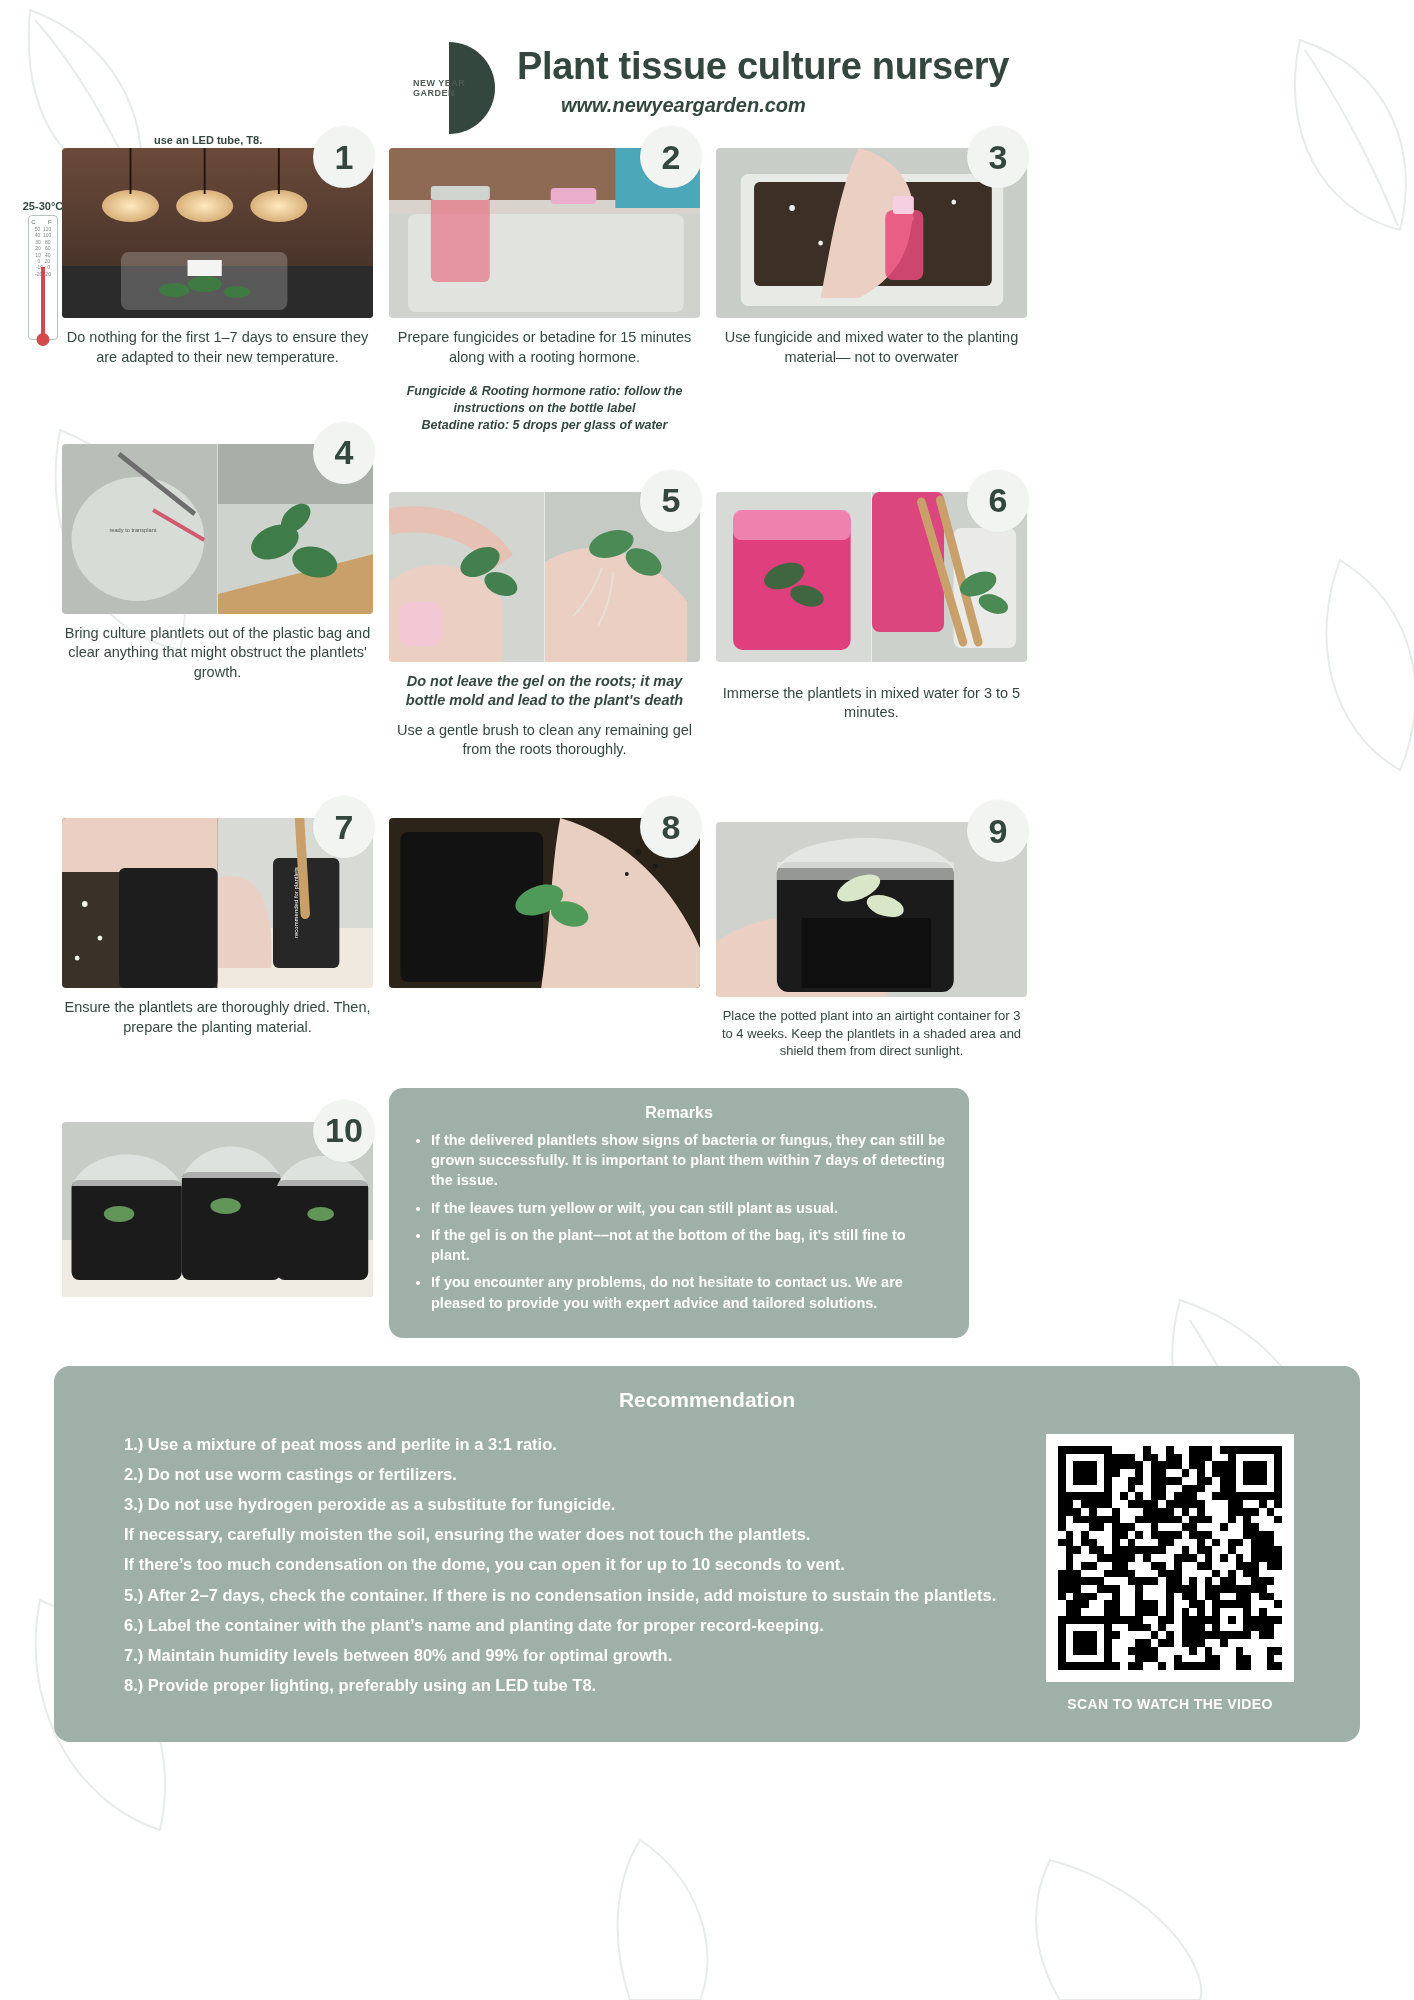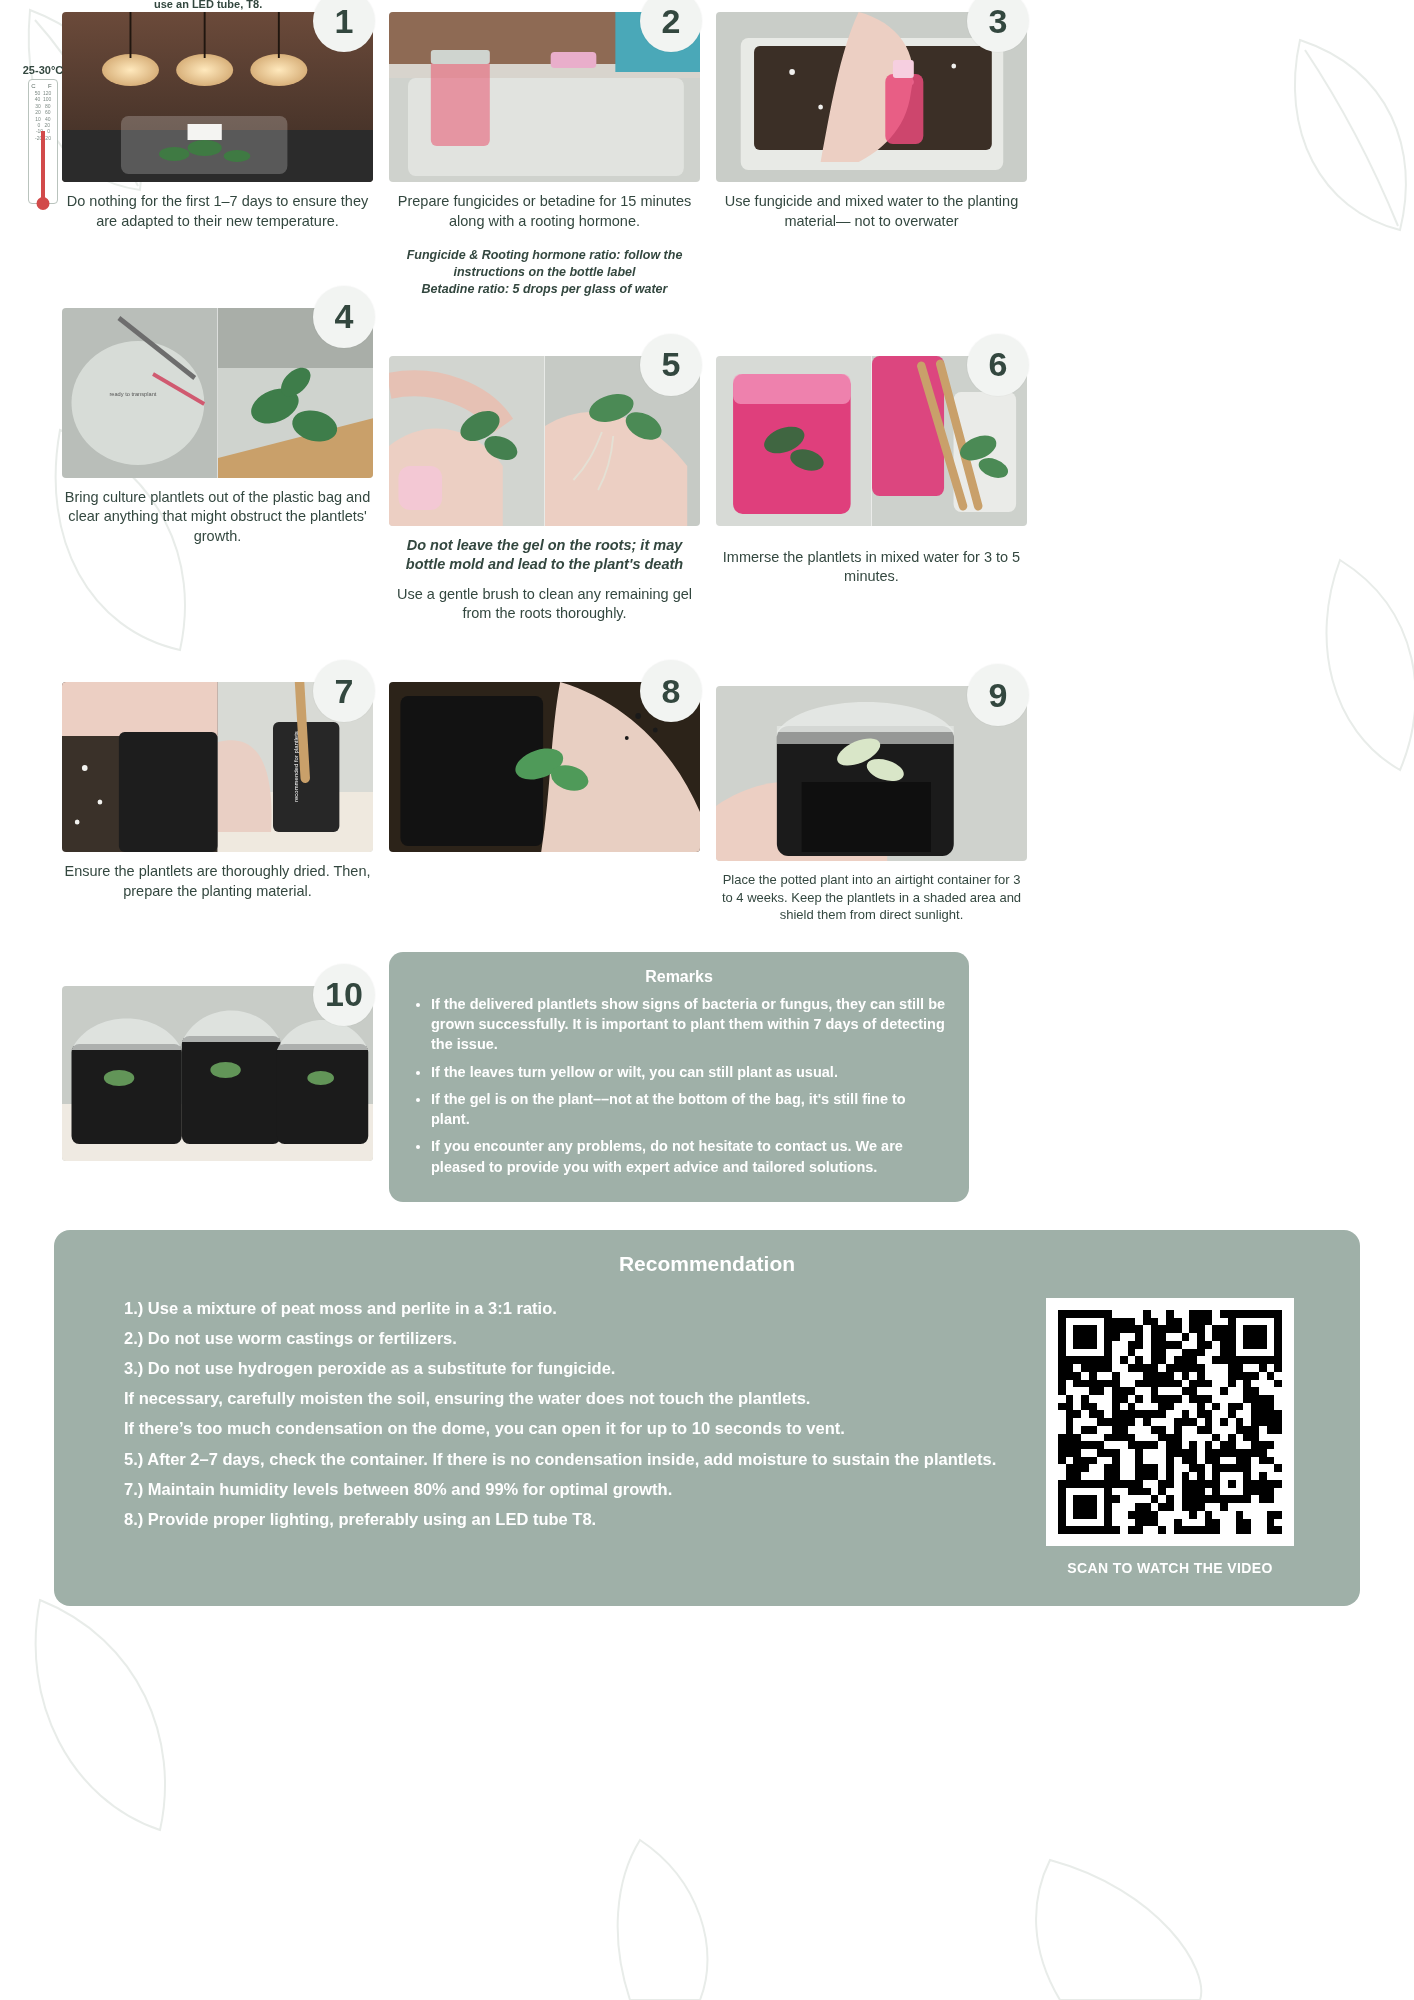--- a/index.html
+++ b/index.html
@@ -257,20 +257,30 @@
     <path d="M1180 1300 C 1300 1340 1350 1450 1320 1560 C 1210 1520 1150 1410 1180 1300 Z"></path>
     <path d="M1190 1320 C 1240 1400 1280 1480 1318 1554"></path>
     <path d="M40 1600 C 140 1640 180 1740 160 1830 C 70 1800 20 1700 40 1600 Z"></path>
     <path d="M1050 1860 C 1160 1890 1210 1970 1200 2000 L1060 2000 C 1030 1950 1030 1900 1050 1860 Z"></path>
     <path d="M640 1840 C 700 1880 720 1950 700 2000 L630 2000 C 610 1940 615 1880 640 1840 Z"></path>
   </g>
 </svg>
 
 <div class="page">
 
+  <div class="header">
+    <div class="logo-wrap">
+      <div class="logo-half"></div>
+      <div class="logo-text">NEW YEAR GARDEN</div>
+    </div>
+    <div class="title-block">
+      <h1 class="main-title">Plant tissue culture nursery</h1>
+      <div class="site-url">www.newyeargarden.com</div>
+    </div>
+  </div>
 
   <div class="grid">
 
     <div class="step">
       <div class="badge">1</div>
       <div class="step1-extra-top">use an LED tube, T8.</div>
       <div class="thermo">
         <div class="lbl">25-30°C</div>
         <div class="body">
           <div class="cf"><span>C</span>&nbsp;&nbsp;<span>F</span></div>
@@ -561,20 +571,21 @@
 
   <div class="recommend">
     <div class="rec-title">Recommendation</div>
     <div class="rec-list">
       <p>1.) Use a mixture of peat moss and perlite in a 3:1 ratio.</p>
       <p>2.) Do not use worm castings or fertilizers.</p>
       <p>3.) Do not use hydrogen peroxide as a substitute for fungicide.</p>
       <p>If necessary, carefully moisten the soil, ensuring the water does not touch the plantlets.</p>
       <p>If there’s too much condensation on the dome, you can open it for up to 10 seconds to vent.</p>
       <p>5.) After 2–7 days, check the container. If there is no condensation inside, add moisture to sustain the plantlets.</p>
+      <p>6.) Label the container with the plant’s name and planting date for proper record-keeping.</p>
       <p>7.) Maintain humidity levels between 80% and 99% for optimal growth.</p>
       <p>8.) Provide proper lighting, preferably using an LED tube T8.</p>
     </div>
     <div class="qr-wrap">
       <div class="qr">
         <div class="qrgrid" id="qrgrid" style="grid-template-columns: repeat(29, 1fr); grid-template-rows: repeat(29, 1fr);">
             <div style="background: rgb(0, 0, 0);"></div>
             <div style="background: rgb(0, 0, 0);"></div>
             <div style="background: rgb(0, 0, 0);"></div>
             <div style="background: rgb(0, 0, 0);"></div>

